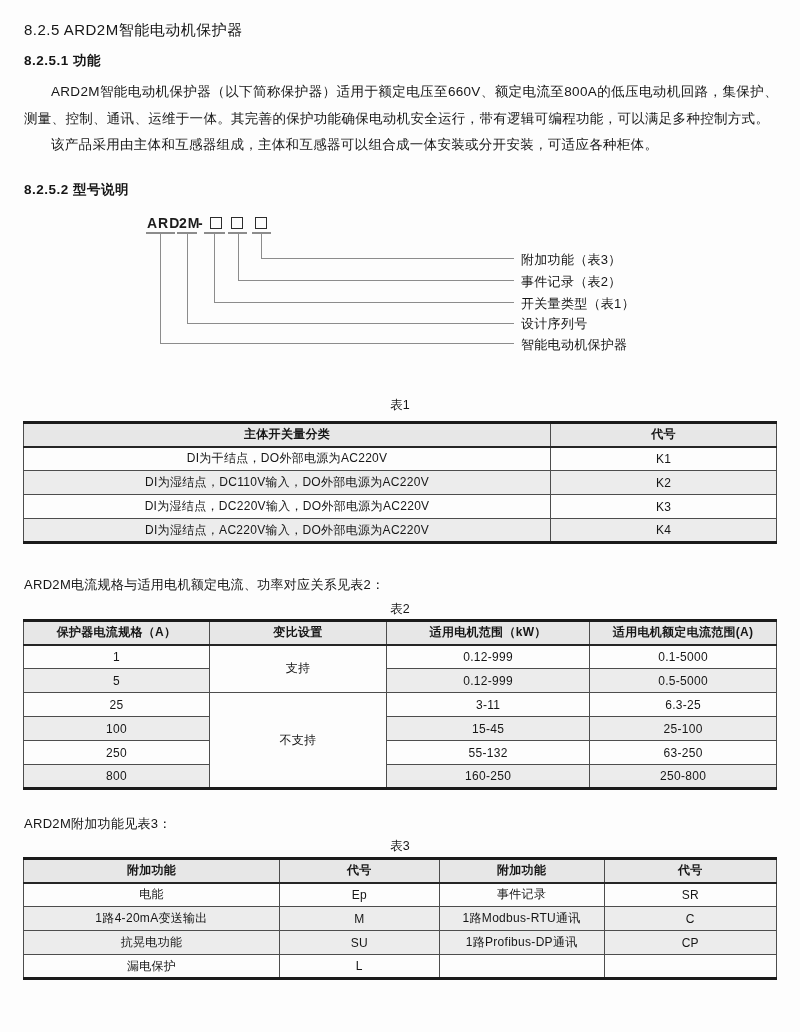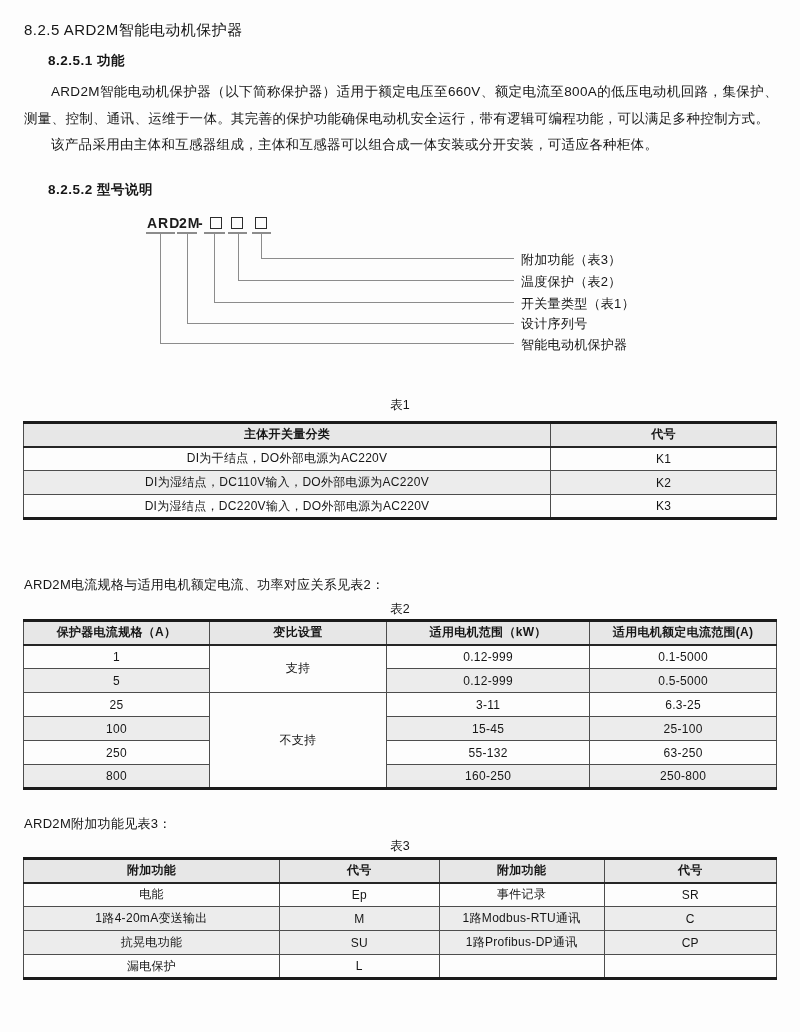--- a/index.html
+++ b/index.html
@@ -5,21 +5,21 @@
   * { margin:0; padding:0; box-sizing:border-box; }
   html,body { background:#ffffff; }
   body {
     width:800px; height:1032px;
     font-family:"Liberation Sans","DejaVu Sans",sans-serif;
     color:#161616;
   }
   .page { position:relative; width:800px; height:1032px; background:#fdfdfd; overflow:hidden; }
 
   .h1 { position:absolute; left:24px; top:21px; font-size:15px; font-weight:normal; letter-spacing:.5px; }
-  .h2 { position:absolute; left:24px; font-size:13.5px; font-weight:bold; letter-spacing:.5px;margin-left:24px; }
+  .h2 { position:absolute; left:24px; font-size:13.5px; font-weight:bold; letter-spacing:.5px; }
   .h2a { top:52px; }
   .h2b { top:181px; }
 
   .para { position:absolute; left:24px; width:754px; font-size:13.5px; line-height:26.5px;
           text-indent:2em; text-align:justify; letter-spacing:.3px; }
   .para1 { top:79px; }
   .para2 { top:132px; }
 
   .intro { position:absolute; left:24px; font-size:13px; letter-spacing:.3px; }
   .intro1 { top:373px; }
@@ -86,21 +86,21 @@
     <div class="vline" style="left:187px;height:91px"></div>
     <div class="vline" style="left:160px;height:111px"></div>
 
     <div class="hline" style="left:261px;top:50px;width:253px"></div>
     <div class="hline" style="left:238px;top:72px;width:276px"></div>
     <div class="hline" style="left:214px;top:94px;width:300px"></div>
     <div class="hline" style="left:187px;top:115px;width:327px"></div>
     <div class="hline" style="left:160px;top:135px;width:354px"></div>
 
     <div class="dlabel" style="top:44px">附加功能（表3）</div>
-    <div class="dlabel" style="top:66px">温度保护（表2）</div>
+    <div class="dlabel" style="top:66px">事件记录（表2）</div>
     <div class="dlabel" style="top:88px">开关量类型（表1）</div>
     <div class="dlabel" style="top:108px">设计序列号</div>
     <div class="dlabel" style="top:129px">智能电动机保护器</div>
   </div>
 
   <div class="caption cap1">表1</div>
   <table class="tbl1">
     <colgroup>
         <col style="width:70%">
         <col style="width:30%">
@@ -116,20 +116,24 @@
         <td>DI为干结点，DO外部电源为AC220V</td>
         <td>K1</td>
       </tr>
       <tr class="stripe">
         <td>DI为湿结点，DC110V输入，DO外部电源为AC220V</td>
         <td>K2</td>
       </tr>
       <tr>
         <td>DI为湿结点，DC220V输入，DO外部电源为AC220V</td>
         <td>K3</td>
+      </tr>
+      <tr class="stripe">
+        <td>DI为湿结点，AC220V输入，DO外部电源为AC220V</td>
+        <td>K4</td>
       </tr>
     </tbody>
   </table>
 
   <div class="intro intro2">ARD2M电流规格与适用电机额定电流、功率对应关系见表2：</div>
   <div class="caption cap2">表2</div>
   <table class="tbl2">
     <colgroup>
         <col style="width:24.7%">
         <col style="width:23.5%">

